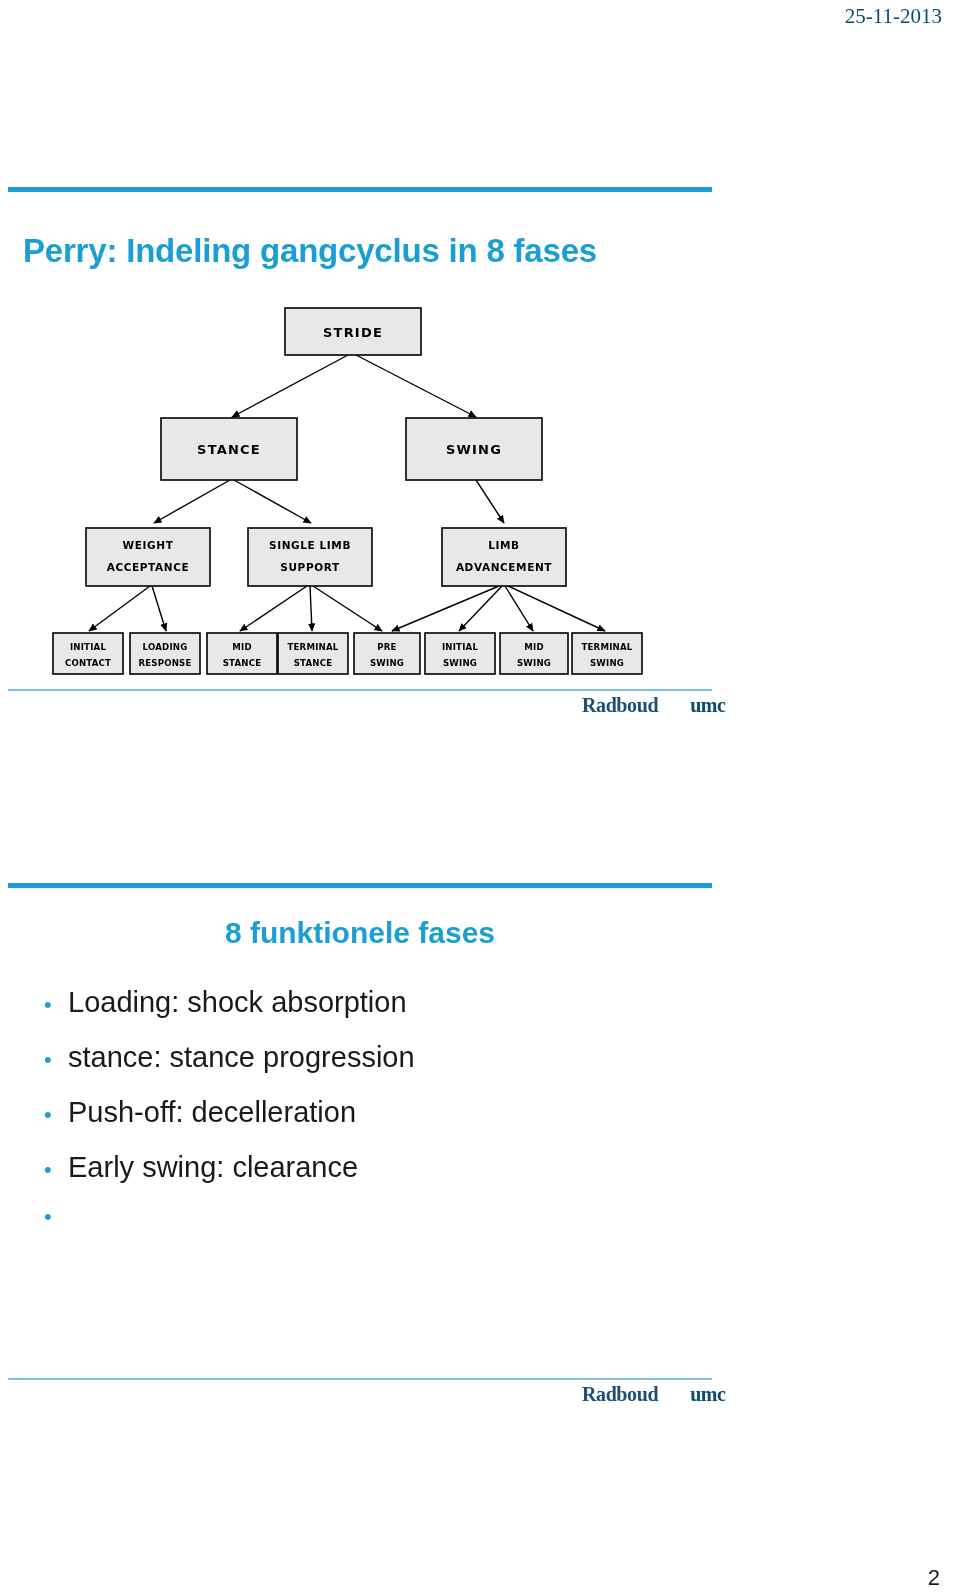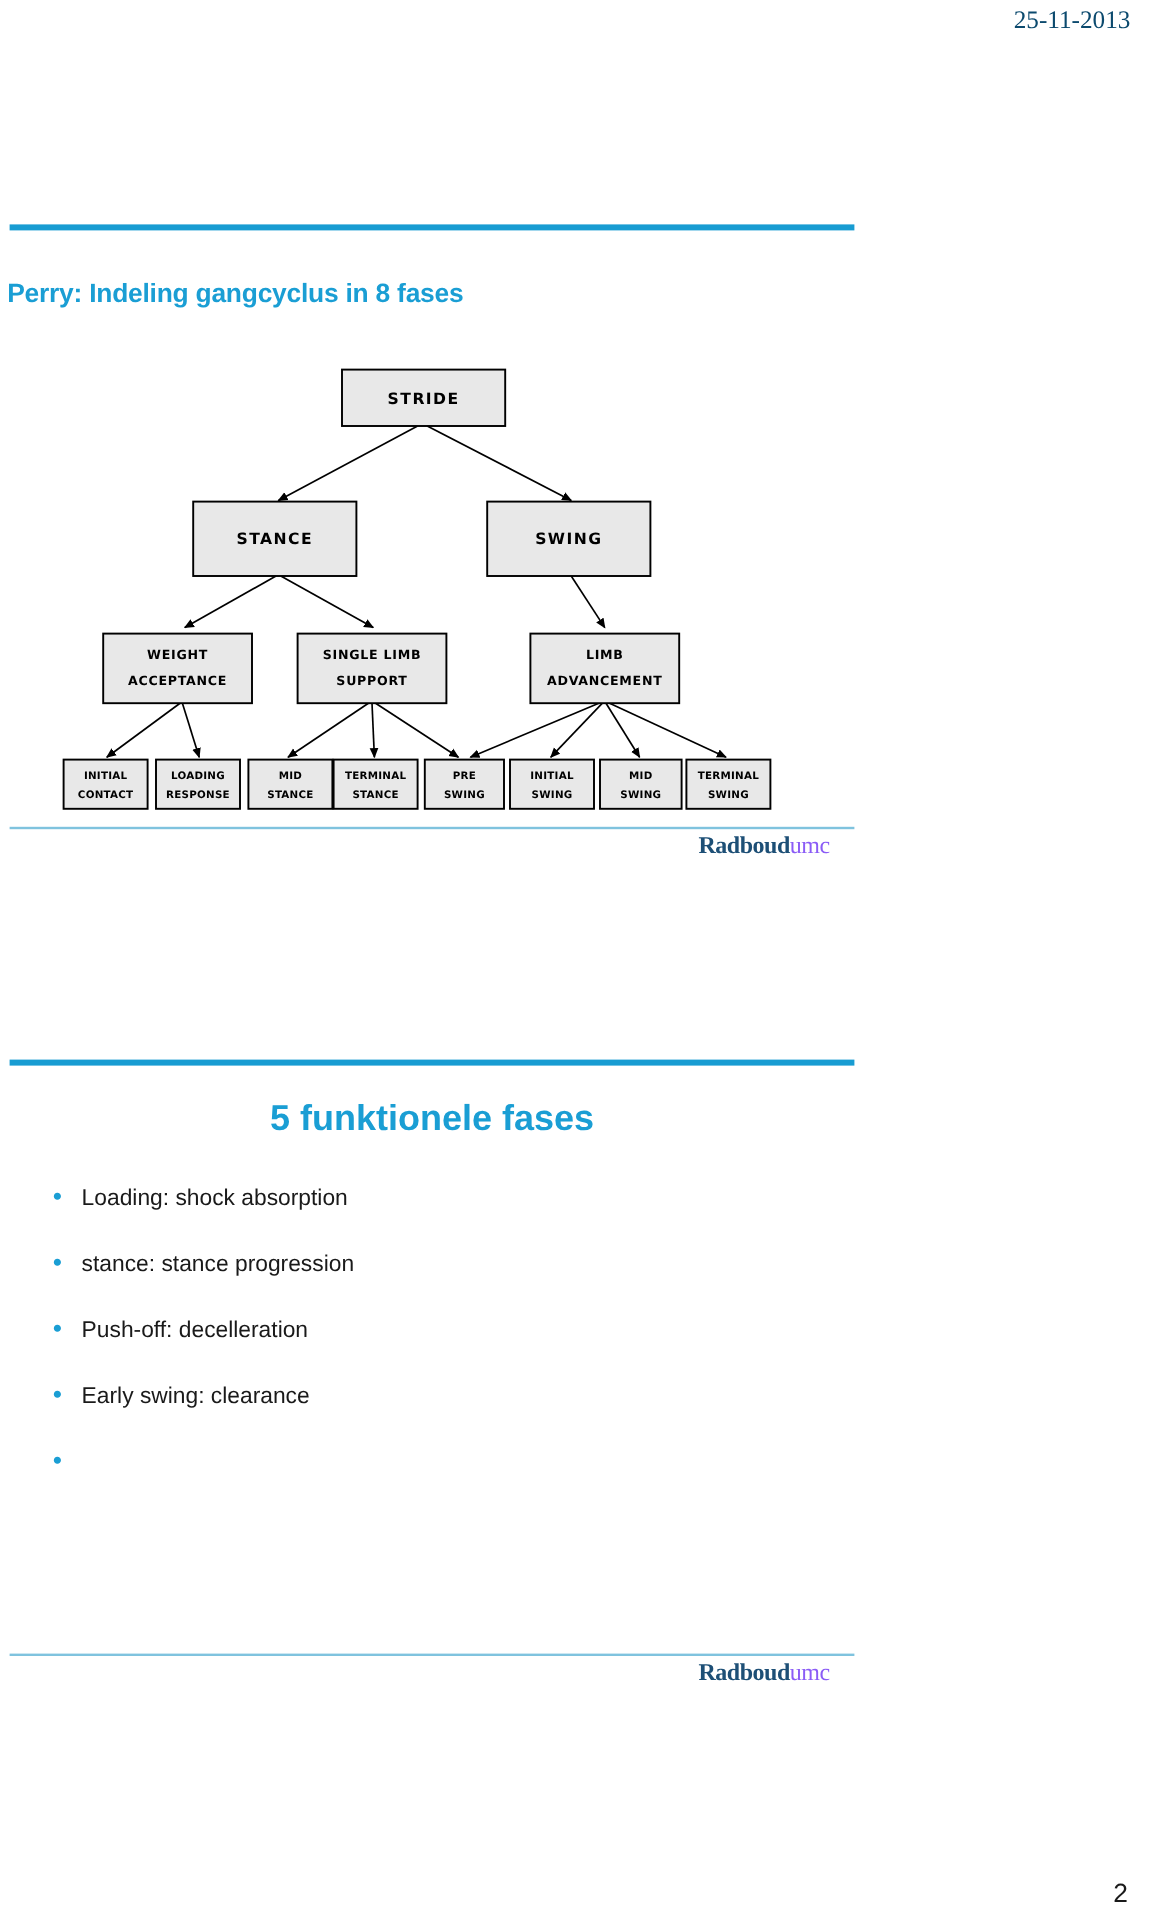--- a/index.html
+++ b/index.html
@@ -43,41 +43,41 @@
   }
 
   
   .slide-title {
     position: absolute;
     color: #1a9ed4;
     font-weight: bold;
     white-space: nowrap;
   }
   #slide1-title {
-    left: 6px; top: 62px;
-    font-size: 22px;
+    left: 23px; top: 62px;
+    font-size: 33px;
     letter-spacing: -0.2px;
   }
   #slide2-title {
     left: 0; top: 48px;
     width: 720px;
     text-align: center;
     font-size: 30px;
   }
 
   
   .logo {
     position: absolute;
     font-family: "Liberation Serif", serif;
     font-size: 20px;
     letter-spacing: -0.4px;
     white-space: nowrap;
   }
   .logo .logo-main { color: #1d4f76; font-weight: bold; }
-  .logo .logo-sub  { color: #8b5cf6; font-weight: normal; }
+  .logo .logo-sub  { color: #0c4a6e; font-weight: bold; margin-left: 32px; }
 
   
   #gait-tree {
     position: absolute;
     left: 0; top: 128px;
     width: 720px; height: 390px;
   }
   #gait-tree svg { display: block; }
 
   .node-box {
@@ -111,21 +111,21 @@
   }
   .bullet-dot {
     width: 24px;
     color: #1a9ed4;
     font-size: 22px;
     line-height: 1;
     flex: 0 0 24px;
   }
   .bullet-text {
     color: #1a1a1a;
-    font-size: 19px;
+    font-size: 29px;
     white-space: nowrap;
   }
 
   
   .page-number {
     position: absolute;
     right: 20px; bottom: 4px;
     font-size: 22px;
     color: #1a1a1a;
   }
@@ -258,21 +258,21 @@
 
   <div class="logo" style="left:582px; top:524px;">
     <span class="logo-main">Radboud</span><span class="logo-sub">umc</span>
   </div>
 </div>
 
 <div class="slide" id="slide-2">
 
   <div class="rule-top" style="top:15px;"></div>
 
-  <div class="slide-title" id="slide2-title">5 funktionele fases</div>
+  <div class="slide-title" id="slide2-title">8 funktionele fases</div>
 
   <div id="bullet-list">
 
     <div class="bullet-row">
       <span class="bullet-dot">•</span>
       <span class="bullet-text">Loading: shock absorption</span>
     </div>
 
     <div class="bullet-row">
       <span class="bullet-dot">•</span>

